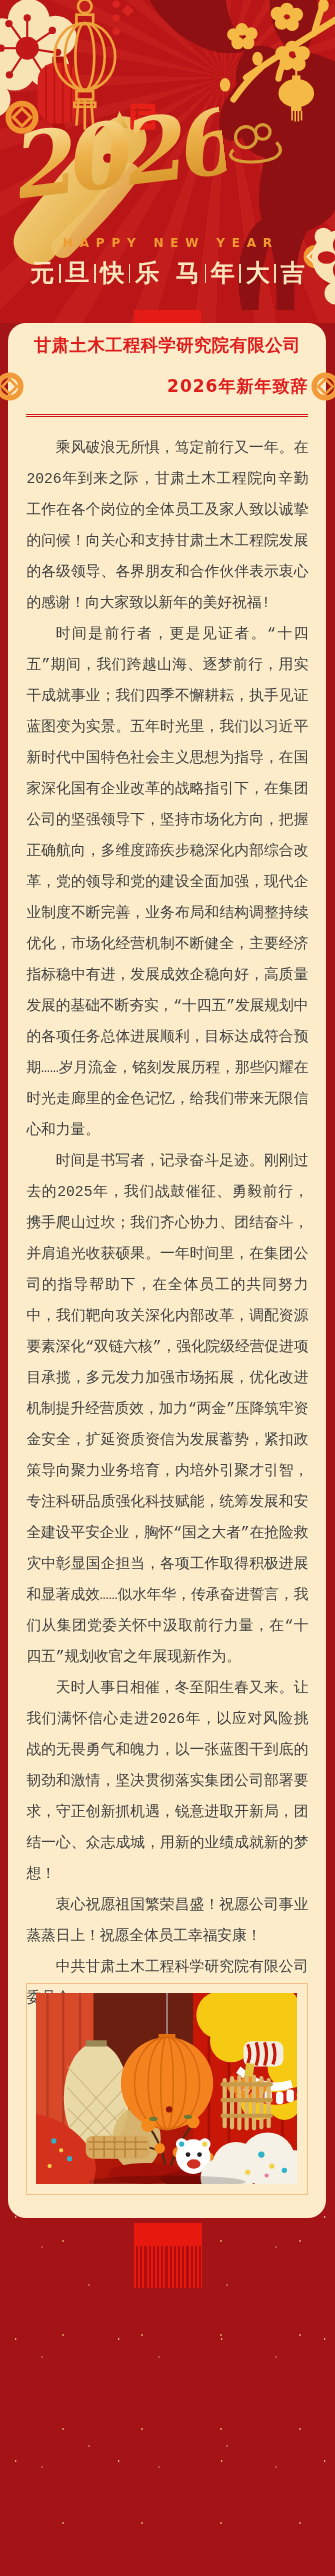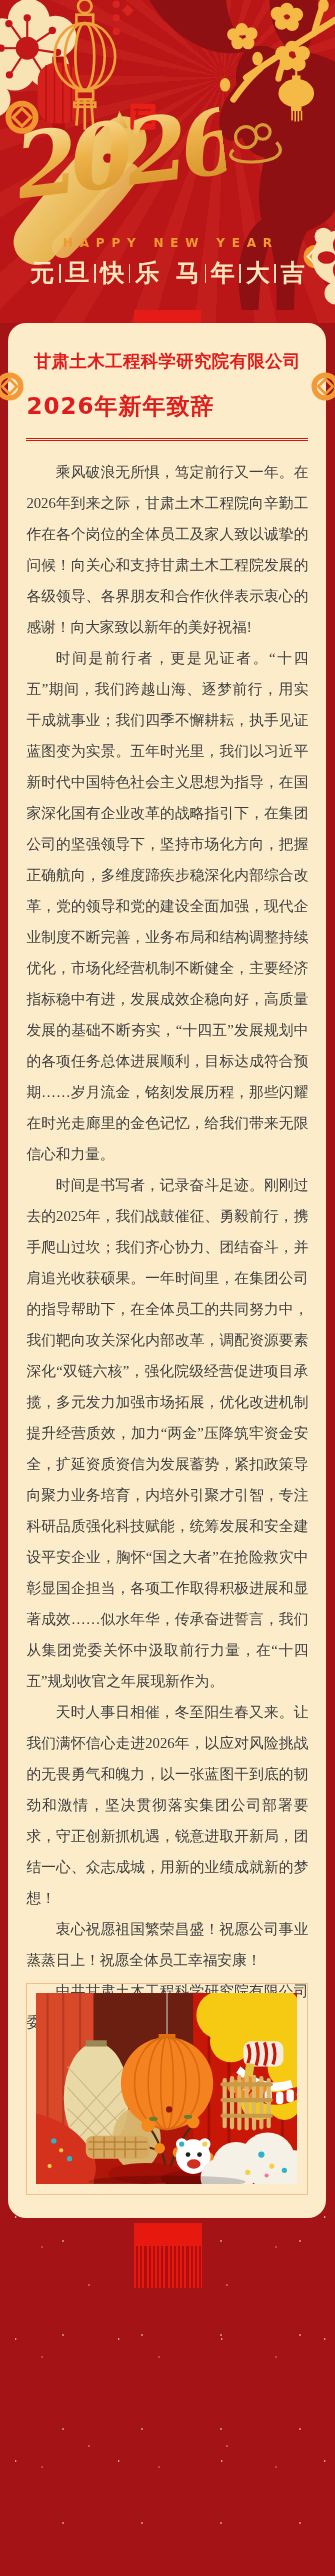--- a/index.html
+++ b/index.html
@@ -50,36 +50,36 @@
   }
   .banner .ch{display:block;}
   .banner .sep{width:1.6px;height:19px;background:#fbe7bd;opacity:.95;}
   .banner .gap{width:7.3px;}
 
   
   .tab{position:absolute;left:134px;top:310px;width:67px;height:14.7px;background:#e41b17;z-index:3;}
   .card{
     position:absolute;left:8.4px;top:323px;width:318px;height:1895px;
     background:#fcecca;border-radius:18px;z-index:4;overflow:hidden;
-    box-sizing:border-box;padding:26px 18px 0 18px;
+    box-sizing:border-box;padding:10px 18px 0 18px;
   }
   .card h1{
     margin:0;text-align:center;color:#e01d1d;
     font-size:17.3px;font-weight:bold;letter-spacing:0.5px;
   }
   .card h2{
-    margin:18px 0 0 0;text-align:left;color:#e01d1d;
-    font-size:23px;font-weight:bold;letter-spacing:1px;
+    margin:18px 0 0 0;text-align:right;color:#e01d1d;
+    font-size:17px;font-weight:bold;letter-spacing:1px;
   }
   .rule{
     margin-top:15.7px;height:1.6px;
     border-top:1.6px solid #cf1815;border-bottom:0.5px solid #cf1815;
   }
   .letter{margin-top:15.7px;color:#404040;
-    font-family:Liberation Serif, serif;
+    font-family:Liberation Mono, monospace;
     font-size:14.7px;line-height:31px;text-align:justify;}
   .letter p{margin:0;text-indent:2em;}
 
   .photo-frame{
     position:absolute;left:50%;bottom:23px;transform:translateX(-50%);
     width:282px;height:212px;box-sizing:border-box;
     border:1.6px solid #f3c089;padding:9px;
   }
   .photo-frame svg{display:block;}
 

